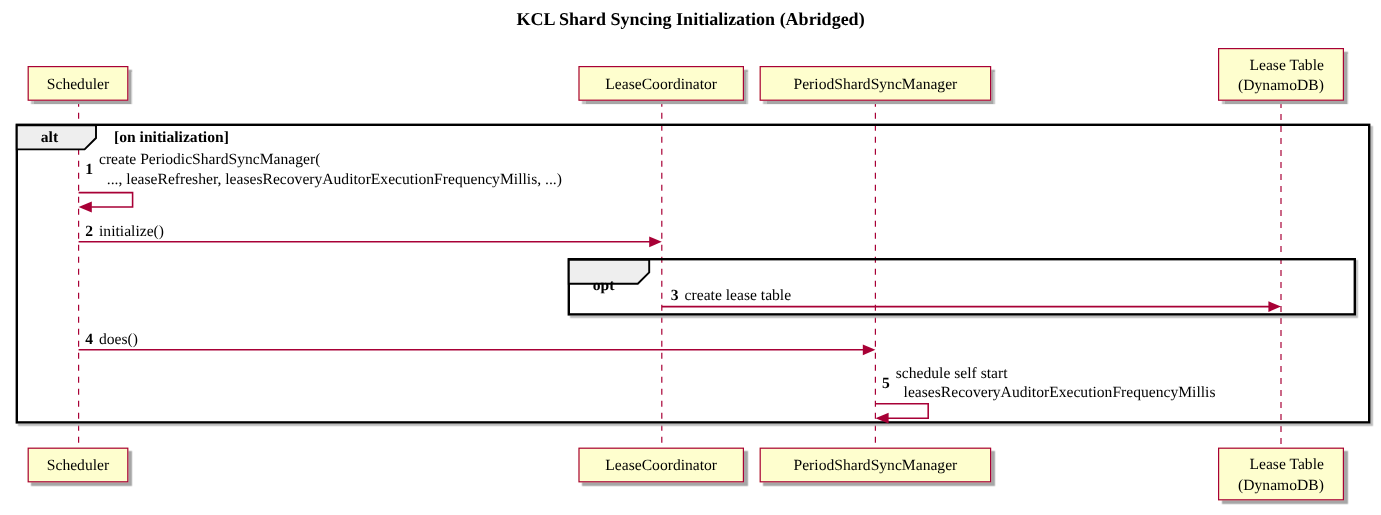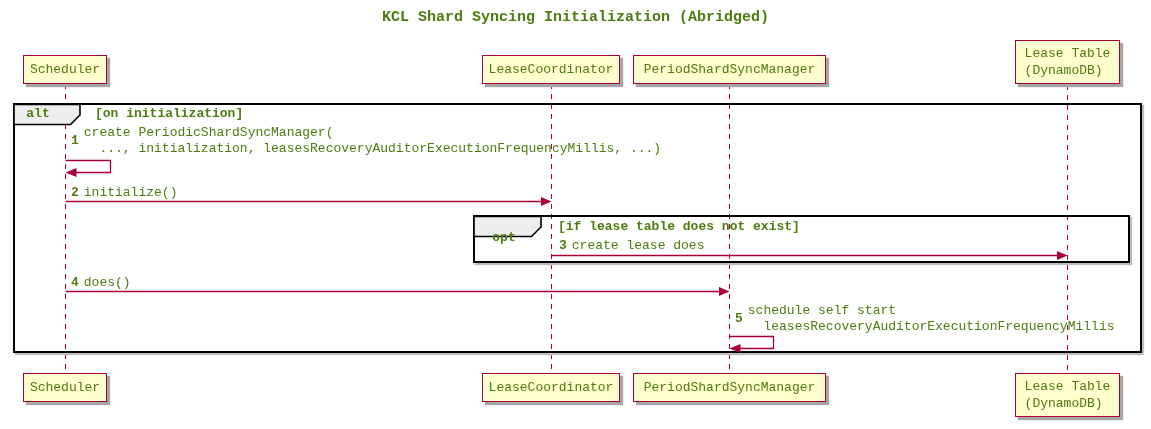--- a/index.html
+++ b/index.html
@@ -1,38 +1,38 @@
 <!DOCTYPE html>
 <html><head>
 <meta charset="utf-8">
 <style>
   html,body { margin:0; padding:0; background:#ffffff; }
   .canvas {
     position:relative; width:1151px; height:429px; background:#ffffff;
-    font-family:Liberation Mono, monospace; color:#4d7c0f; overflow:hidden;
+    font-family:Liberation Serif, serif; color:#000000; overflow:hidden;
   }
   .title {
     position:absolute; top:9px; left:0; width:100%;
     text-align:center; font-size:15px; font-weight:bold;
   }
   .svglayer { position:absolute; left:0; top:0; width:1151px; height:429px; pointer-events:none; }
   .pbox {
     position:absolute; box-sizing:border-box;
     background:#FEFECE; border:1.5px solid #A80036;
     box-shadow:3px 3px 1px #a6a6a6;
     display:flex; align-items:center; justify-content:center;
-    font-size:13px; line-height:17px; text-align:left; white-space:pre-line;
+    font-size:13px; line-height:17px; text-align:right; white-space:pre-line;
   }
   .frame {
     position:absolute; box-sizing:border-box;
     border:2px solid #000; background:transparent;
     box-shadow:2px 2px 1px #bdbdbd;
   }
   .frame-op {
-    position:absolute; font-size:13px; font-weight:bold; line-height:16px; text-align:center;
+    position:absolute; font-size:13px; font-weight:bold; line-height:16px; padding-left:20px;
   }
   .frame-cond {
     position:absolute; font-size:13px; font-weight:bold; line-height:16px; white-space:nowrap;
   }
   .msg {
     position:absolute; display:flex; align-items:center;
     font-size:13px; line-height:16px;
   }
   .msg .num { font-weight:bold; margin-right:5px; }
   .msg .txt { white-space:pre-wrap; }
@@ -70,46 +70,45 @@
     <line x1="65.5" y1="291.5" x2="720" y2="291.5" stroke="#A80036" stroke-width="1.3"></line>
     <polygon points="729.5,291.5 719,287 719,296" fill="#A80036"></polygon>
 
     <path d="M729.5,336.5 H773.5 V348.5 H740" fill="none" stroke="#A80036" stroke-width="1.3"></path>
     <polygon points="729.5,348.5 740.5,344 740.5,353" fill="#A80036"></polygon>
   </svg>
 
   <div class="frame-op" style="left:14px; top:106px; width:48px;">alt</div>
   <div class="frame-cond" style="left:95px; top:106px;text-align:center;">[on initialization]</div>
   <div class="frame-op" style="left:474px; top:230px; width:60px;">opt</div>
-  <div class="frame-cond" style="left:558px; top:219px;">[if lease table does not exist]</div>
 
   <div class="pbox" style="left:23px; top:55px; width:84px; height:29px;">Scheduler</div>
   <div class="pbox" style="left:482px; top:55px; width:138px; height:29px;">LeaseCoordinator</div>
   <div class="pbox" style="left:633px; top:55px; width:193px; height:29px;">PeriodShardSyncManager</div>
   <div class="pbox" style="left:1015px; top:40px; width:105px; height:44px;">Lease Table
 (DynamoDB)</div>
 
   <div class="pbox" style="left:23px; top:373px; width:84px; height:29px;">Scheduler</div>
   <div class="pbox" style="left:482px; top:373px; width:138px; height:29px;">LeaseCoordinator</div>
   <div class="pbox" style="left:633px; top:373px; width:193px; height:29px;">PeriodShardSyncManager</div>
   <div class="pbox" style="left:1015px; top:373px; width:105px; height:44px;">Lease Table
 (DynamoDB)</div>
 
   <div class="msg" style="left:71px; top:125px;">
     <span class="num">1</span>
     <span class="txt">create PeriodicShardSyncManager(
-  ..., initialization, leasesRecoveryAuditorExecutionFrequencyMillis, ...)</span>
+  ..., leaseRefresher, leasesRecoveryAuditorExecutionFrequencyMillis, ...)</span>
   </div>
   <div class="msg" style="left:71px; top:185px;">
     <span class="num">2</span>
     <span class="txt">initialize()</span>
   </div>
   <div class="msg" style="left:559px; top:238px;">
     <span class="num">3</span>
-    <span class="txt">create lease does</span>
+    <span class="txt">create lease table</span>
   </div>
   <div class="msg" style="left:71px; top:275px;">
     <span class="num">4</span>
     <span class="txt">does()</span>
   </div>
   <div class="msg" style="left:735px; top:303px;">
     <span class="num">5</span>
     <span class="txt">schedule self start
   leasesRecoveryAuditorExecutionFrequencyMillis</span>
   </div>

